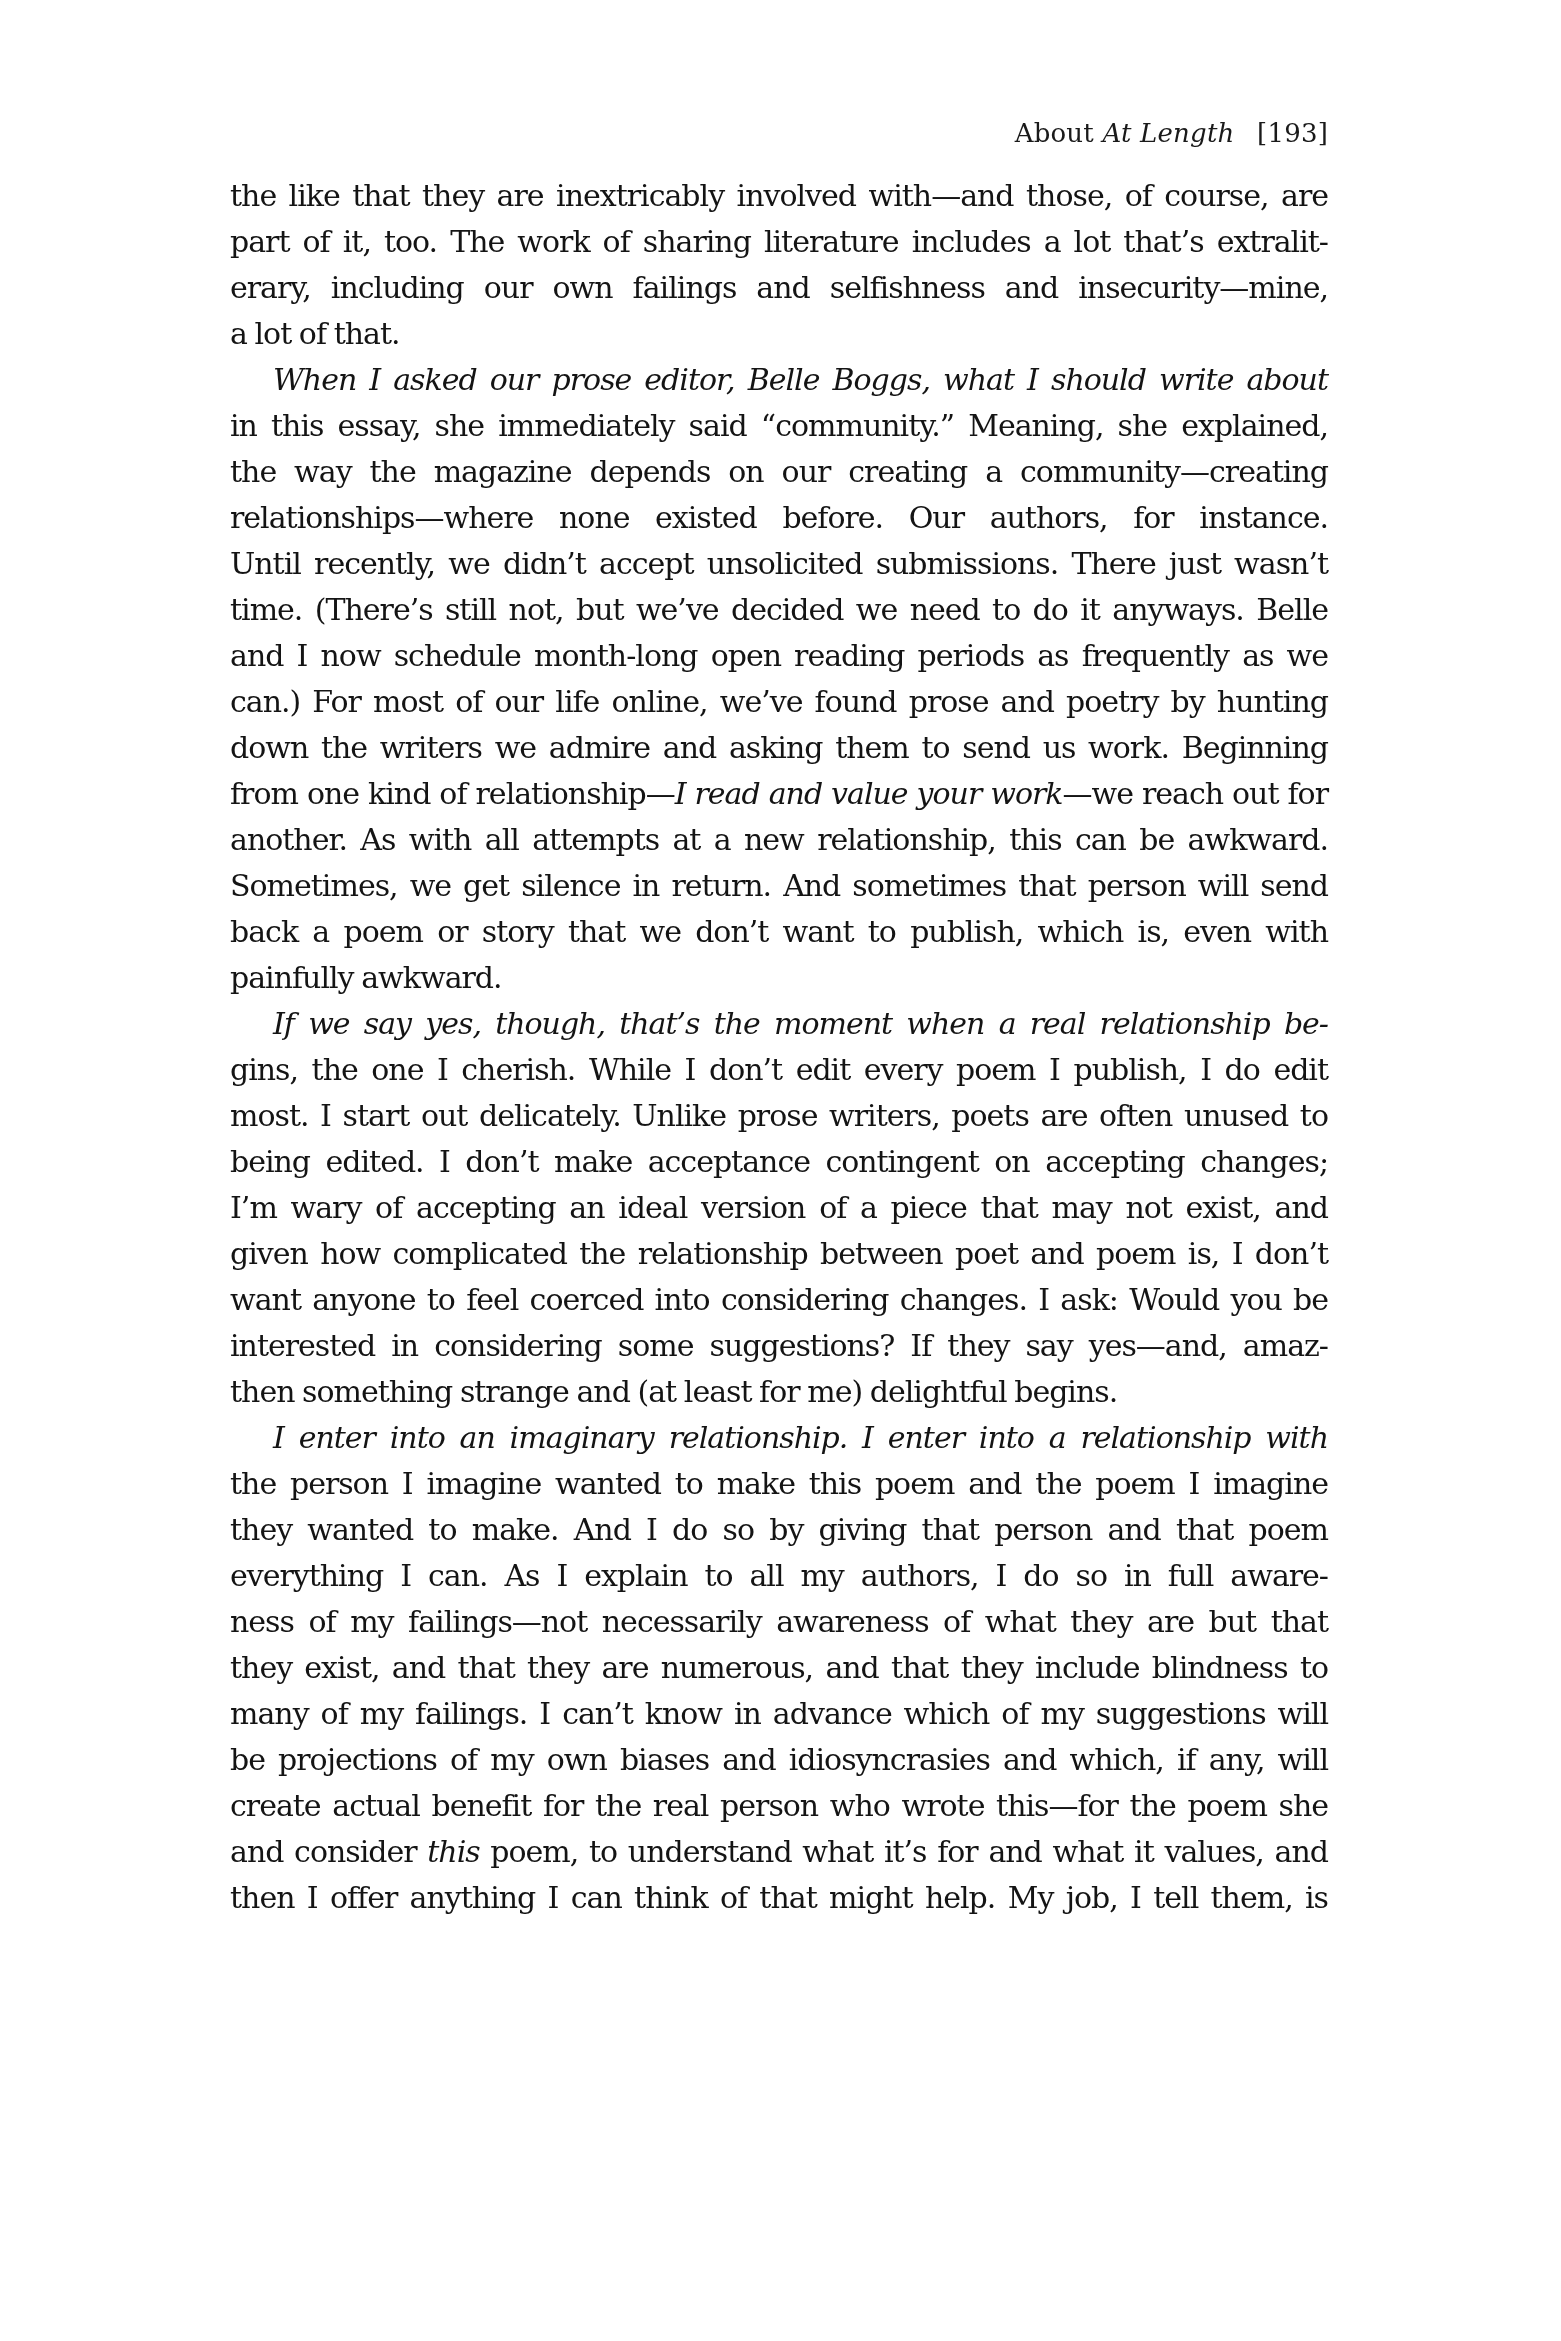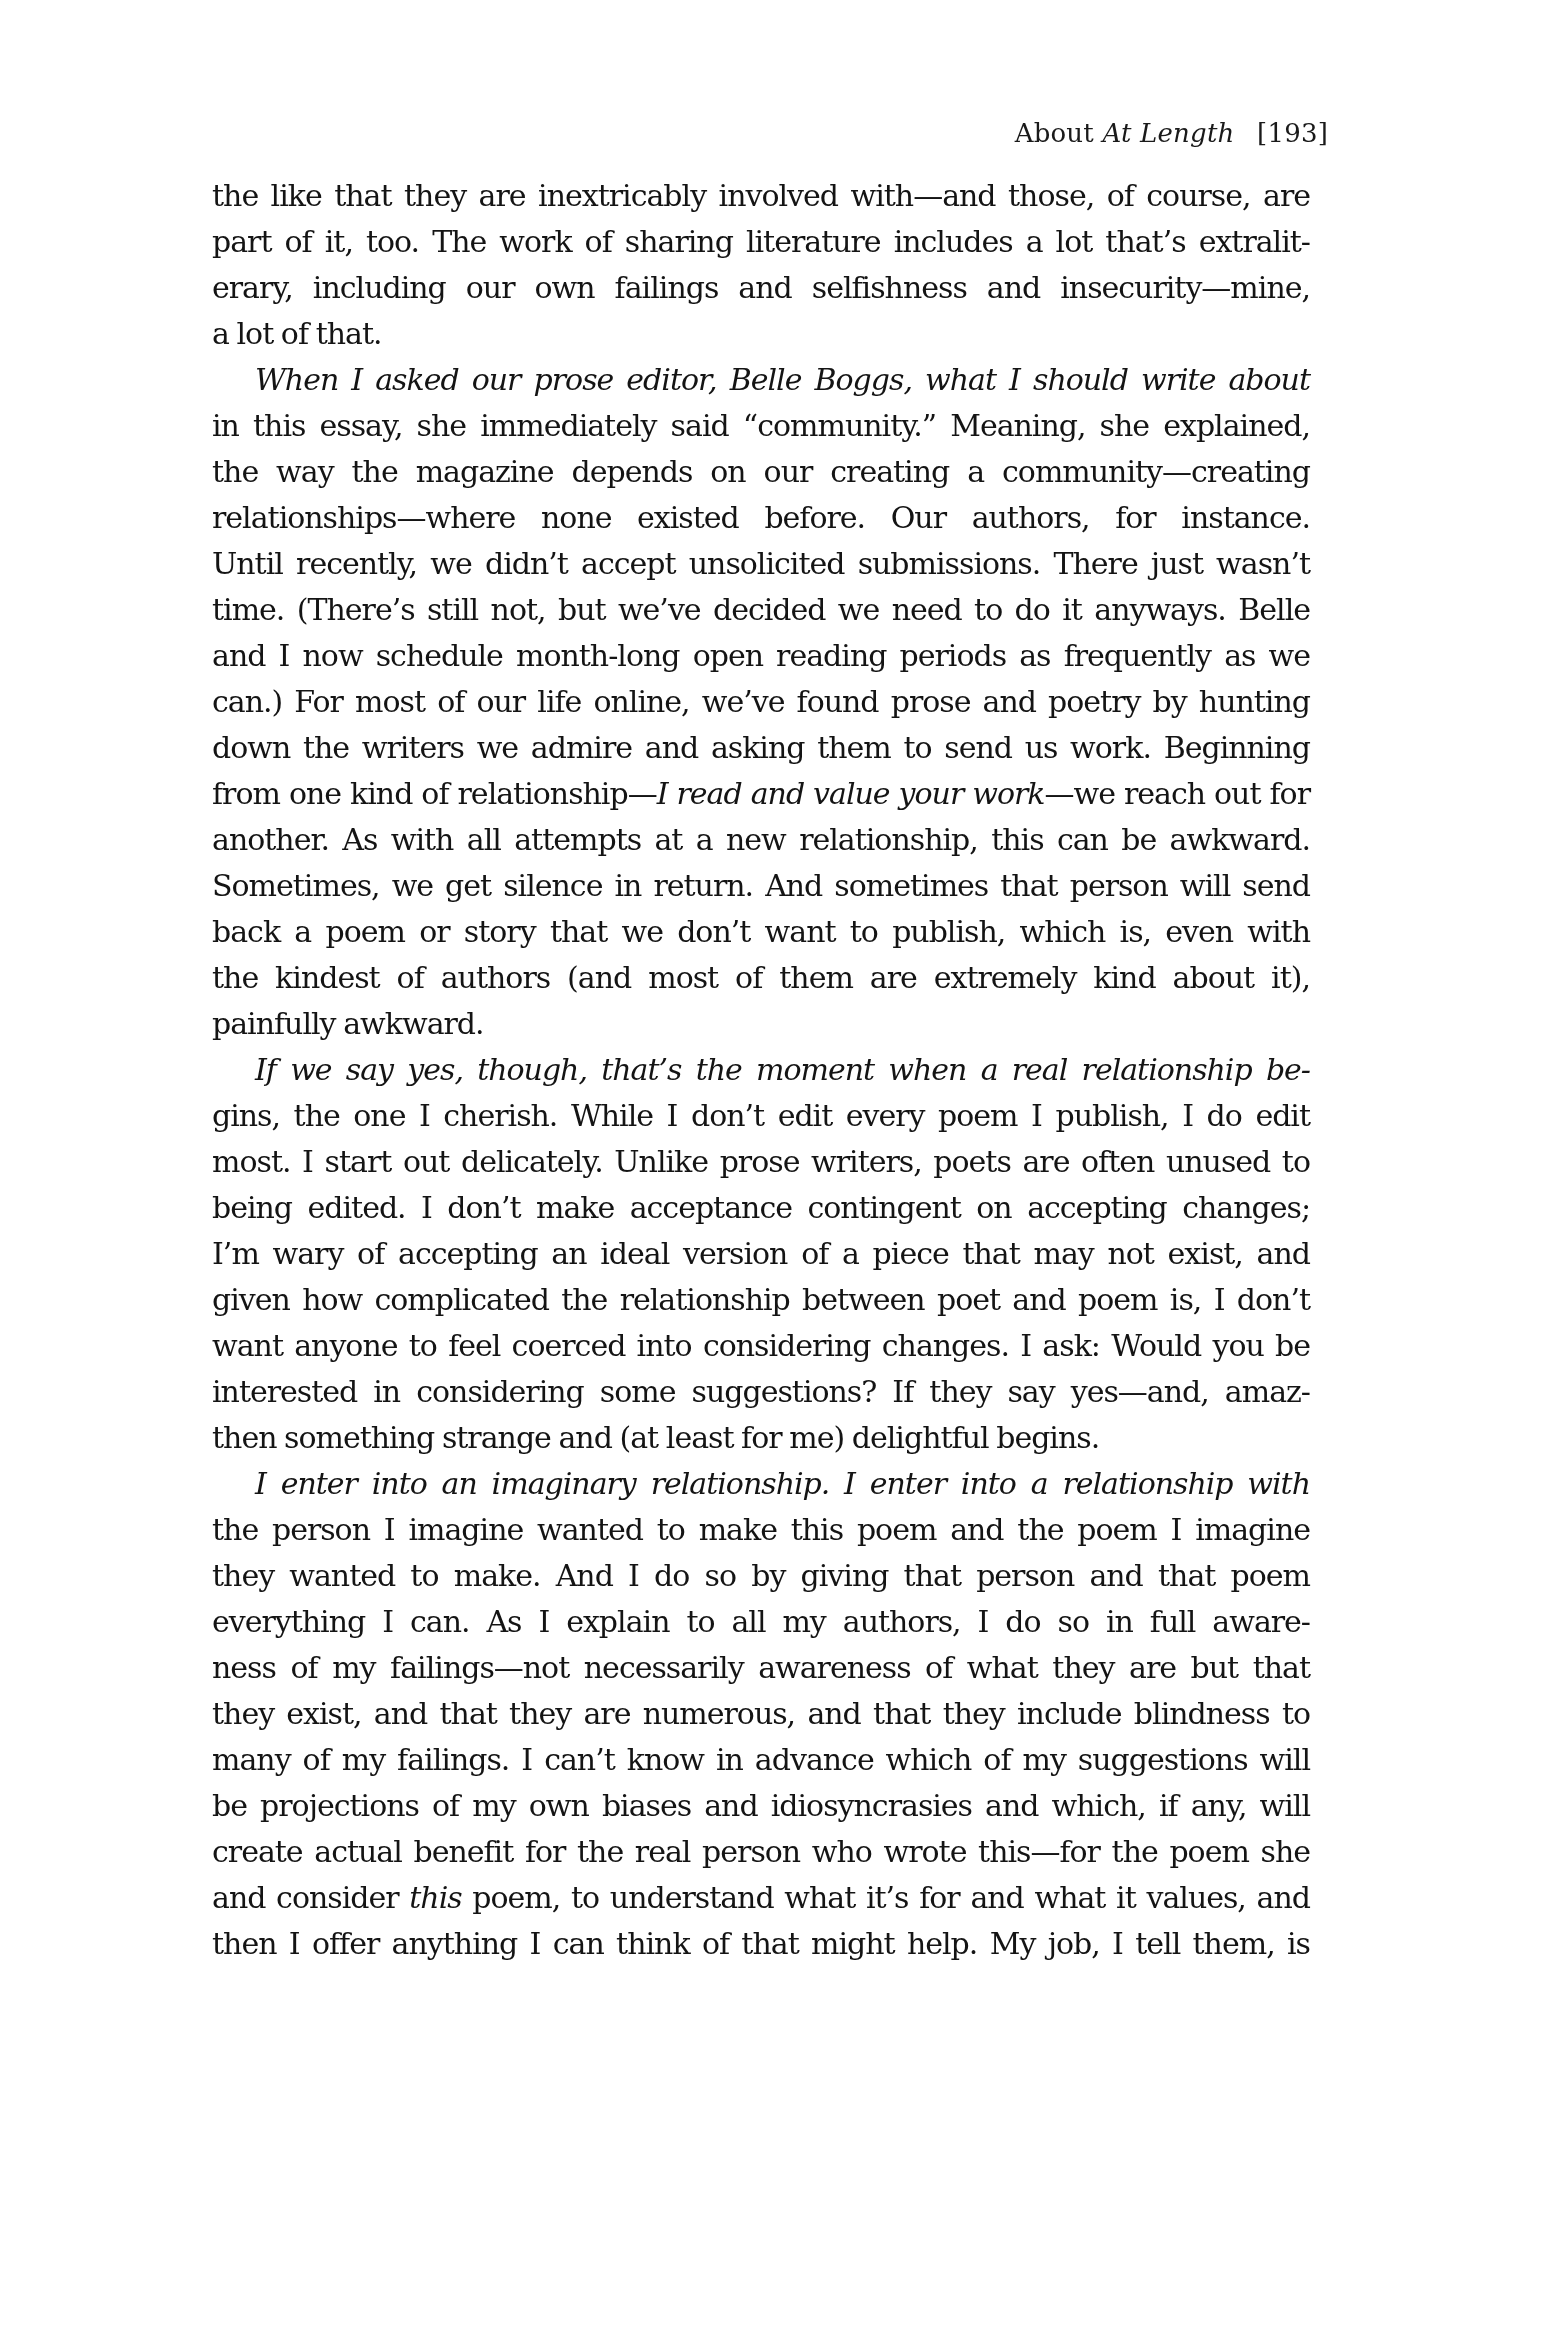--- a/index.html
+++ b/index.html
@@ -6,21 +6,21 @@
   body { width: 1561px; height: 2342px; position: relative; overflow: hidden; }
   .page { position: absolute; left: 0; top: 0; width: 1365px; height: 2342px; background: #ffffff; }
   .running-head {
     position: absolute; top: 118px; left: 998px; width: 330px;
     text-align: right; font-family: "DejaVu Serif", serif; font-size: 26px;
     color: #1a1a1a; white-space: nowrap; letter-spacing: 0.2px;
   }
   .running-head .title-italic { font-style: italic; }
   .running-head .folio { margin-left: 22.6px; }
   .body-text {
-    position: absolute; left: 212px; top: 173px; width: 1098px;
+    position: absolute; left: 230px; top: 173px; width: 1098px;
     font-family: "DejaVu Serif", serif; font-size: 30px; color: #141414;
   }
   .line {
     display: block; height: 46px; line-height: 46px;
     white-space: nowrap; text-align: justify; text-align-last: justify;
     letter-spacing: -1px; word-spacing: -0.9px; overflow: visible;
   }
   .line.last { text-align-last: left; }
   .line.indent { padding-left: 43px; font-style: italic; }
   .line em { }
@@ -47,21 +47,20 @@
         <span class="line">relationships—where none existed before. Our authors, for instance.</span>
         <span class="line">Until recently, we didn’t accept unsolicited submissions. There just wasn’t</span>
         <span class="line">time. (There’s still not, but we’ve decided we need to do it anyways. Belle</span>
         <span class="line">and I now schedule month-long open reading periods as frequently as we</span>
         <span class="line">can.) For most of our life online, we’ve found prose and poetry by hunting</span>
         <span class="line">down the writers we admire and asking them to send us work. Beginning</span>
         <span class="line"><span>from one kind of relationship—</span><em>I read and value your work</em><span>—we reach out for</span></span>
         <span class="line">another. As with all attempts at a new relationship, this can be awkward.</span>
         <span class="line">Sometimes, we get silence in return. And sometimes that person will send</span>
         <span class="line">back a poem or story that we don’t want to publish, which is, even with</span>
-        <span class="line">the kindest of authors (and most of them are extremely kind about it),</span>
         <span class="line last">painfully awkward.</span>
       </div>
       <div>
         <span class="line indent">If we say yes, though, that’s the moment when a real relationship be-</span>
         <span class="line">gins, the one I cherish. While I don’t edit every poem I publish, I do edit</span>
         <span class="line">most. I start out delicately. Unlike prose writers, poets are often unused to</span>
         <span class="line">being edited. I don’t make acceptance contingent on accepting changes;</span>
         <span class="line">I’m wary of accepting an ideal version of a piece that may not exist, and</span>
         <span class="line">given how complicated the relationship between poet and poem is, I don’t</span>
         <span class="line">want anyone to feel coerced into considering changes. I ask: Would you be</span>

